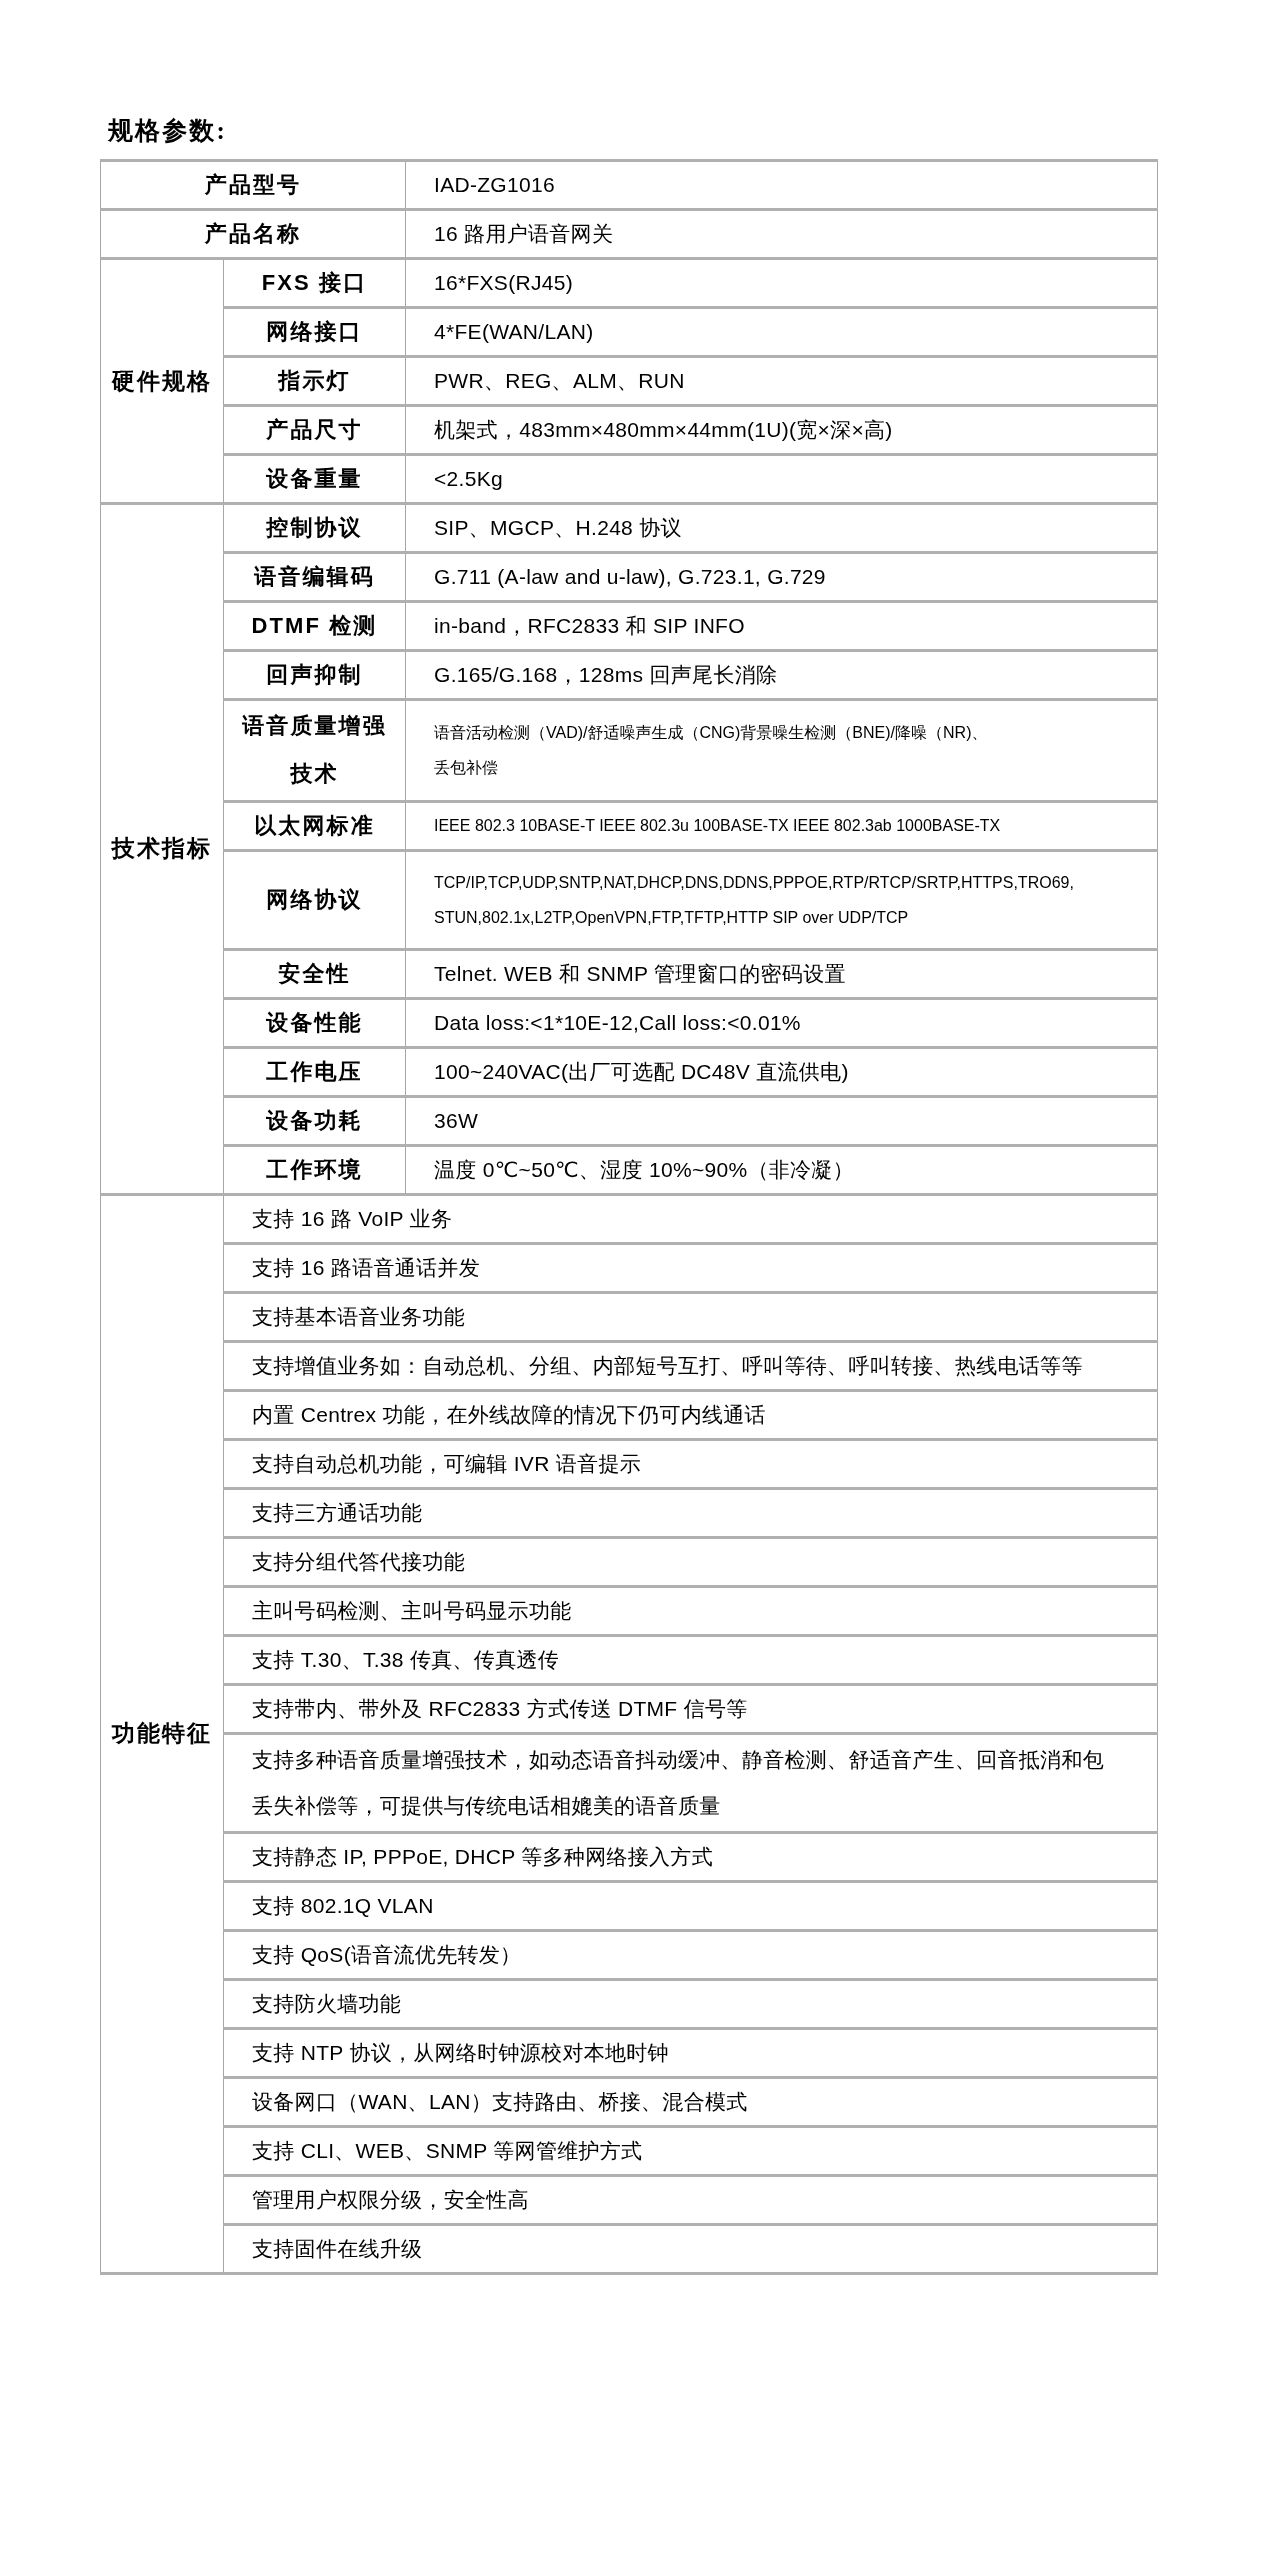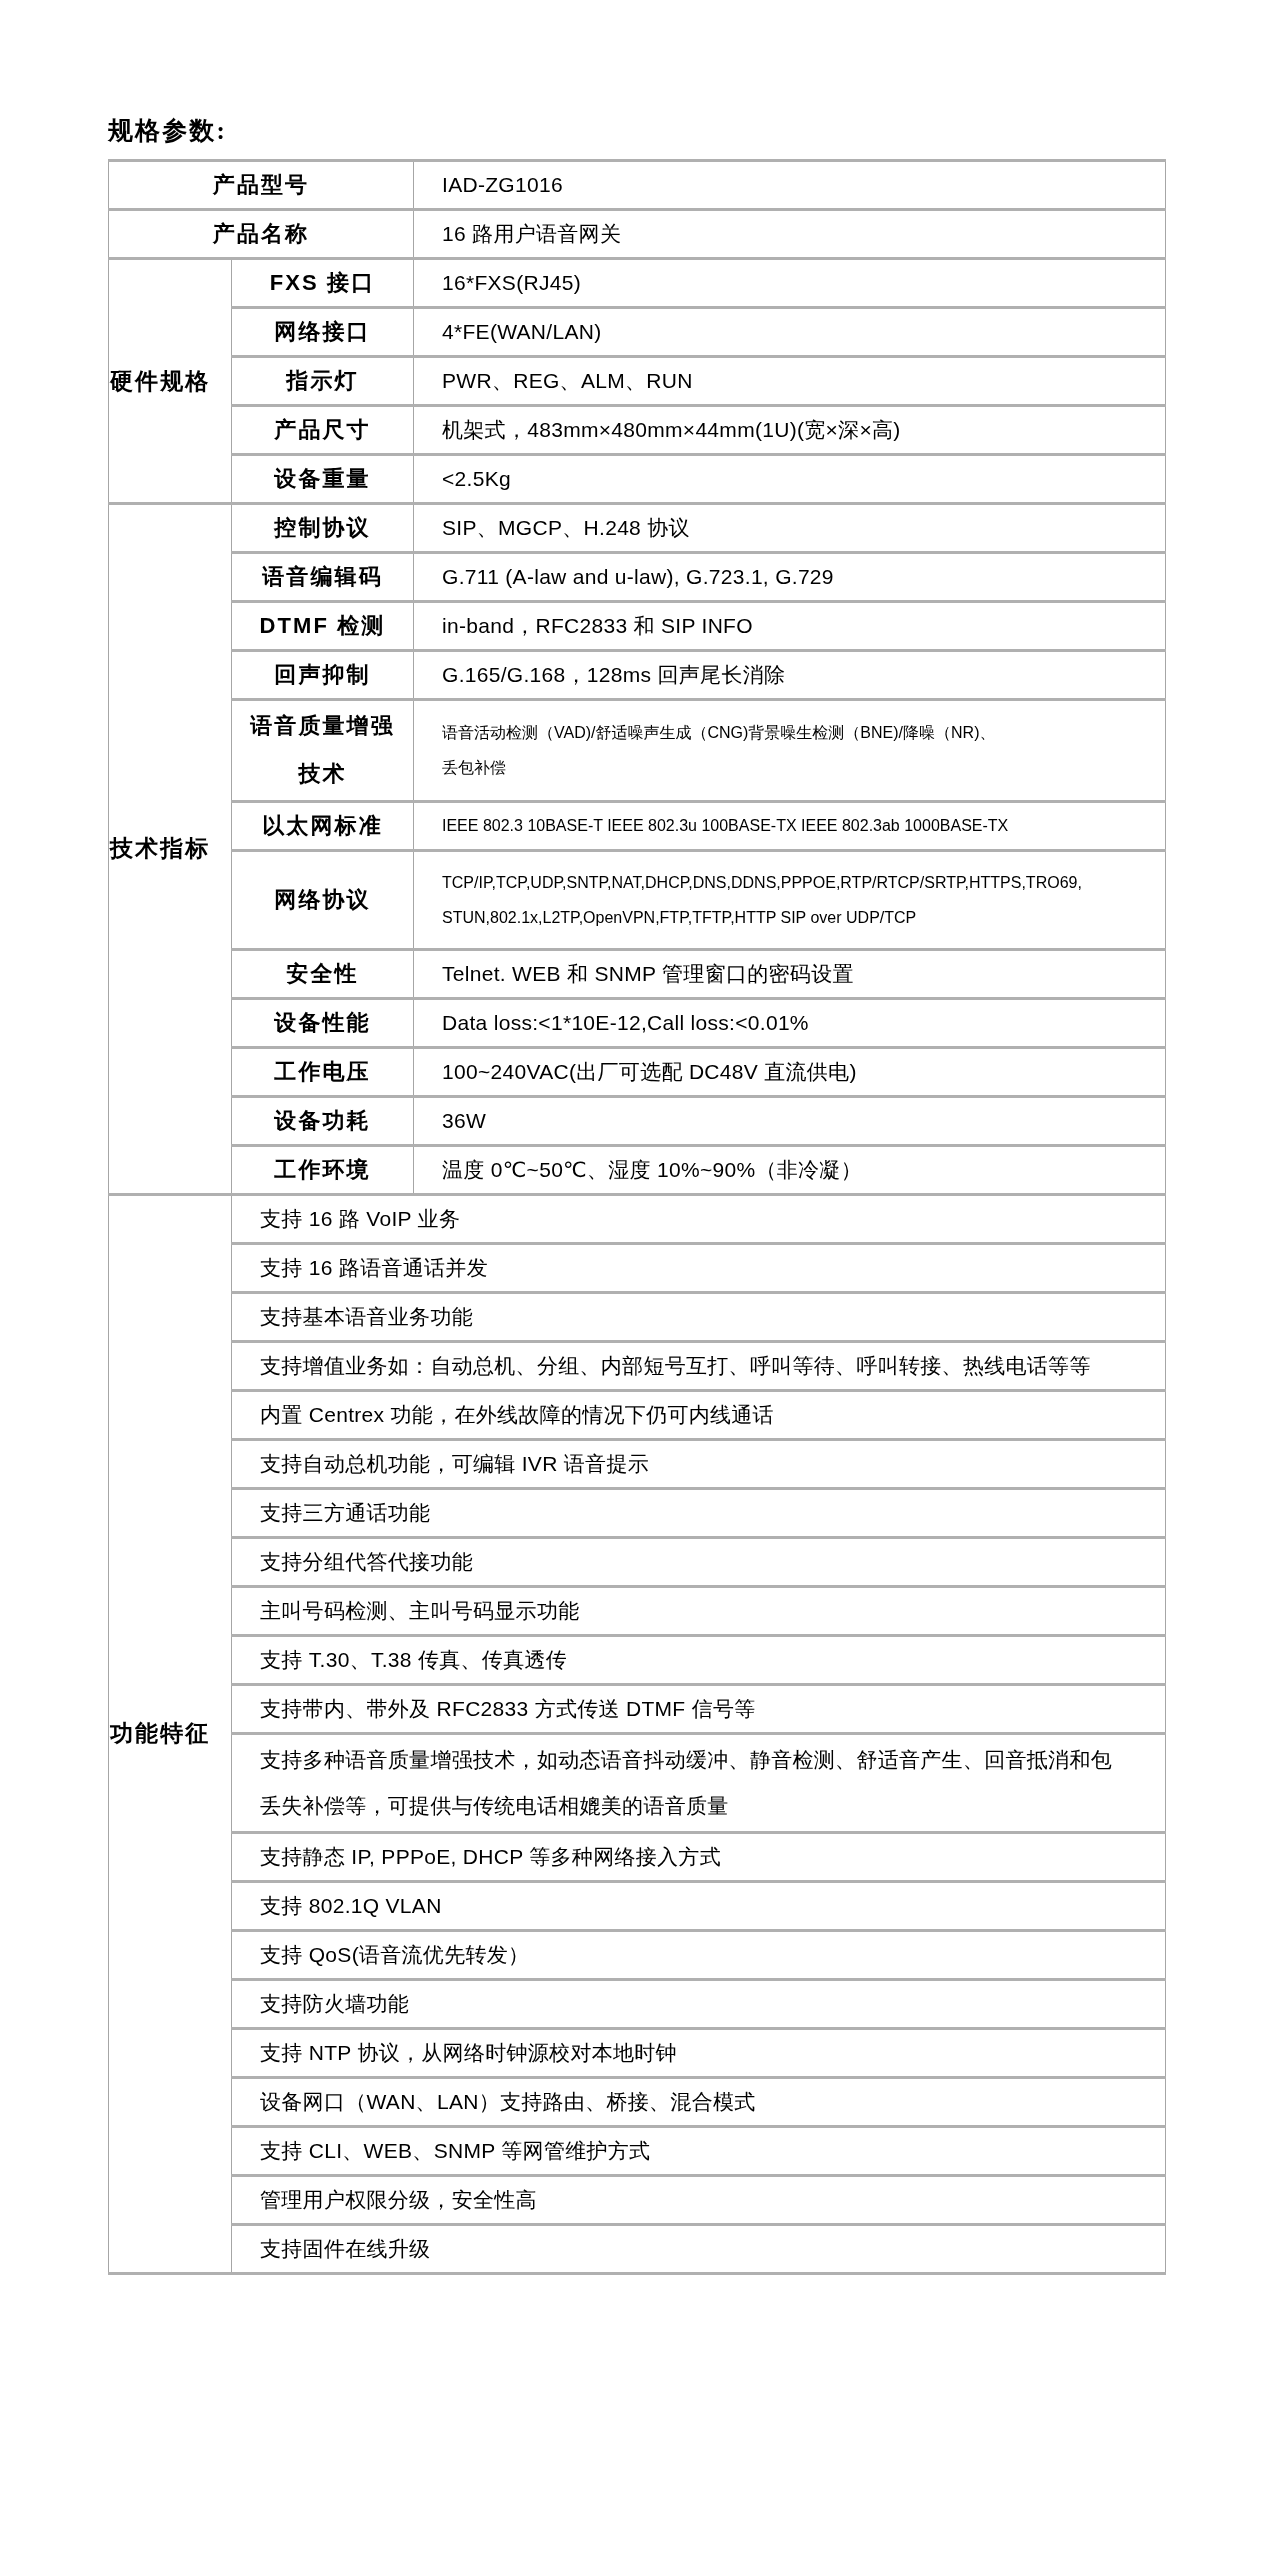--- a/index.html
+++ b/index.html
@@ -11,39 +11,39 @@
     position:relative;
   }
   .doc-title {
     position:absolute; left:108px; top:114px;
     font-family:"Liberation Serif","DejaVu Serif",serif;
     font-size:25px; font-weight:bold; letter-spacing:2.1px;
     white-space:nowrap;
     text-align:right;
   }
   table.spec {
-    position:absolute; left:108px; top:159px;
+    position:absolute; left:100px; top:159px;
     width:1057px;
     border-collapse:collapse; table-layout:fixed;
   }
   .spec td {
     border:1.5px solid #a6a6a6;
     border-top:3.1px solid #b0b0b0;
     border-bottom:3.1px solid #b0b0b0;
     vertical-align:middle;
     white-space:pre-line;
     overflow:hidden;
     box-sizing:border-box;
   }
   .spec tr       { height:49px;  }
   .spec tr.tall  { height:99px; }
   .spec tr.tall td { line-height:2.2; }
 
   td.group {
-    font-weight:bold; text-align:left;
+    font-weight:bold; text-align:center;
     font-size:23px; letter-spacing:2.1px;font-family:Liberation Serif, serif;
   }
   td.toplabel, td.sub {
     font-weight:bold; text-align:center;
     font-size:22px; letter-spacing:2.1px;
   }
   td.value {
     font-size:21px;
     padding:0 12.4px 0 28px;
     letter-spacing:0.3px;

